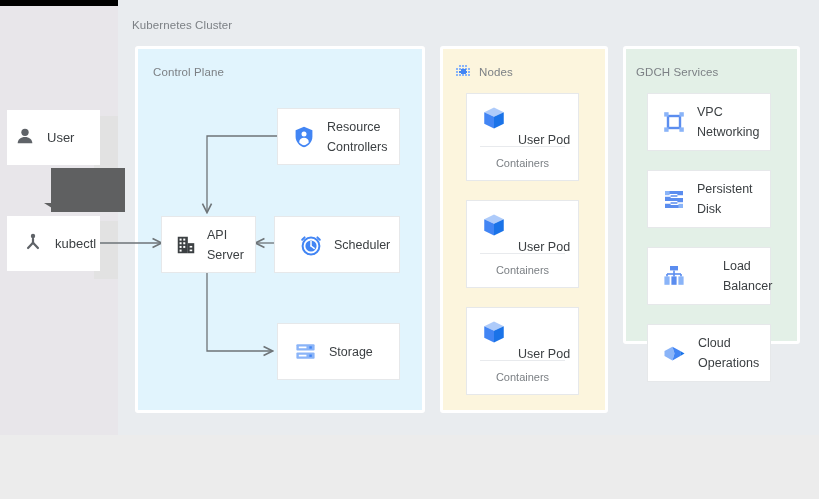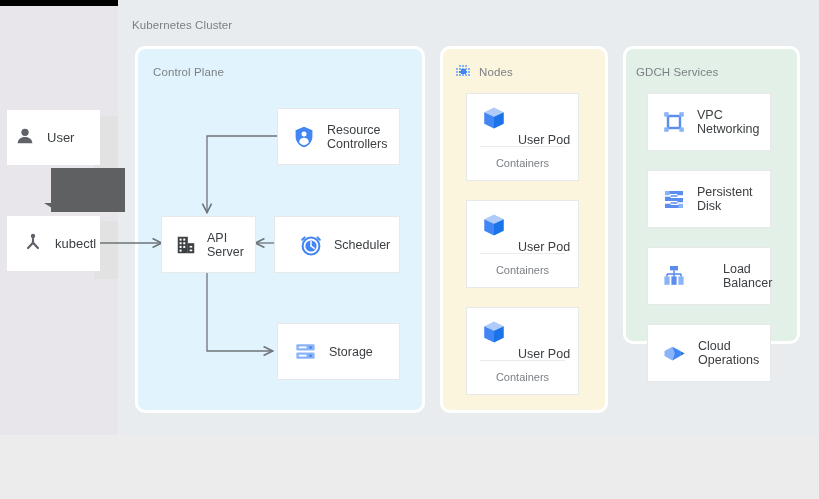--- a/index.html
+++ b/index.html
@@ -48,21 +48,21 @@
     left: 132px; top: 19px;
     font-size: 11.5px;
     color: #7c8085;
     letter-spacing: .1px;
     white-space: nowrap;
   }
 
   
   .group {
     position: absolute;
-    border-radius: 10px;
+    border-radius: 3px;
     box-sizing: border-box;
     border: 3px solid #ffffff;
   }
   #group-control-plane {
     left: 135px; top: 46px;
     width: 290px; height: 367px;
     background: #e1f4fd;
   }
   #group-nodes {
     left: 440px; top: 46px;
@@ -102,21 +102,21 @@
     align-items: center;
   }
   .card .icon-slot {
     flex: 0 0 auto;
     display: flex;
     align-items: center;
     justify-content: center;
   }
   .card .card-label {
     font-size: 12.5px;
-    line-height: 14px;
+    line-height: 20px;
     color: #3c4043;
     white-space: pre-line;
   }
 
   
   .actor-card {
     position: absolute;
     background: #ffffff;
     box-sizing: border-box;
     display: flex;

